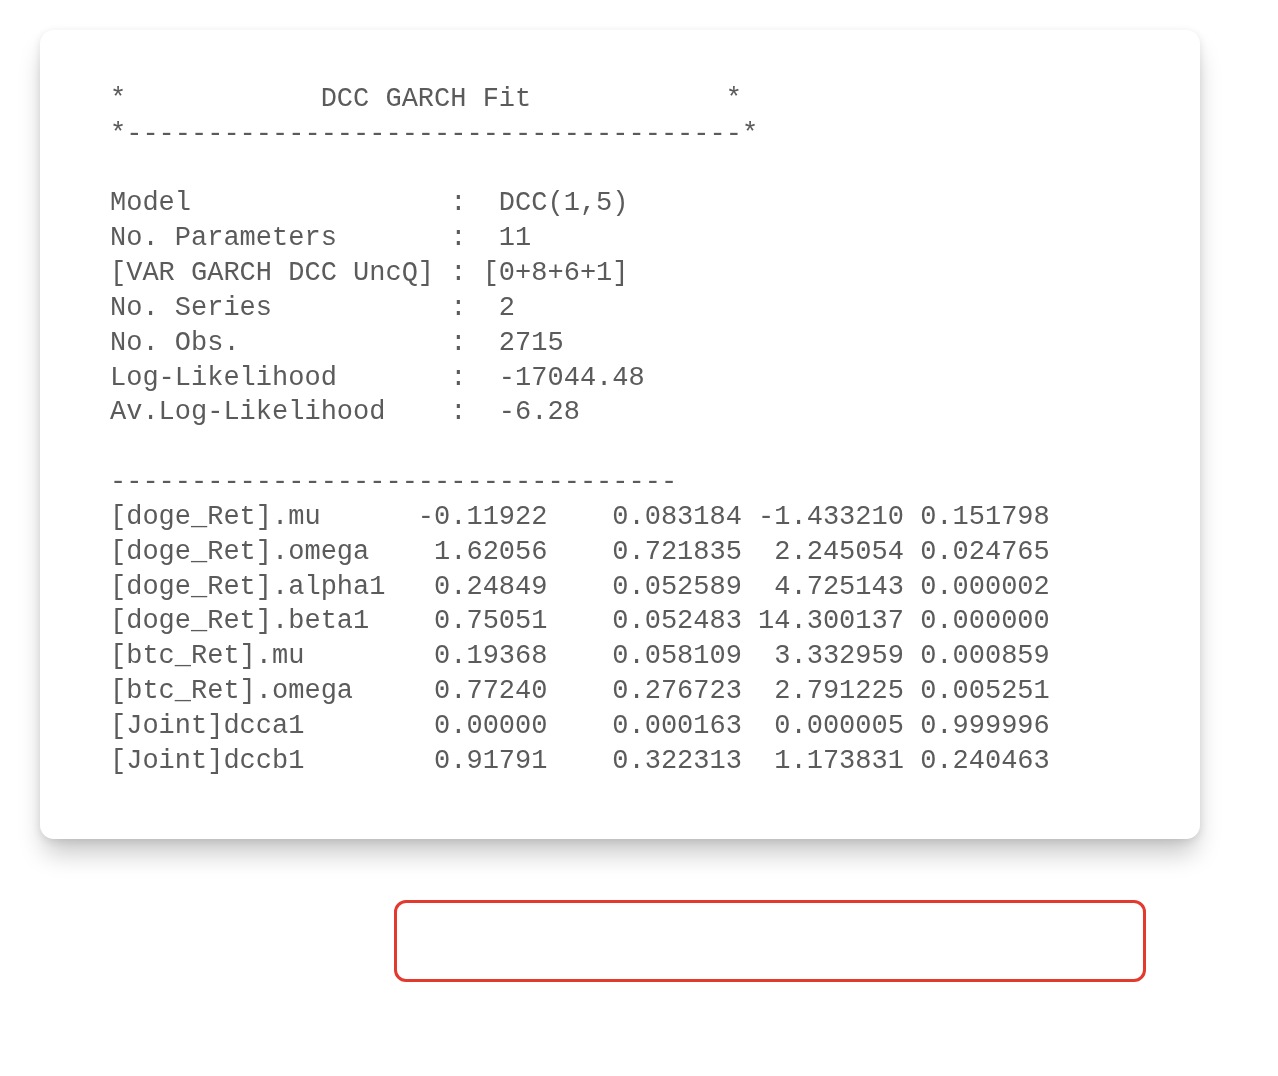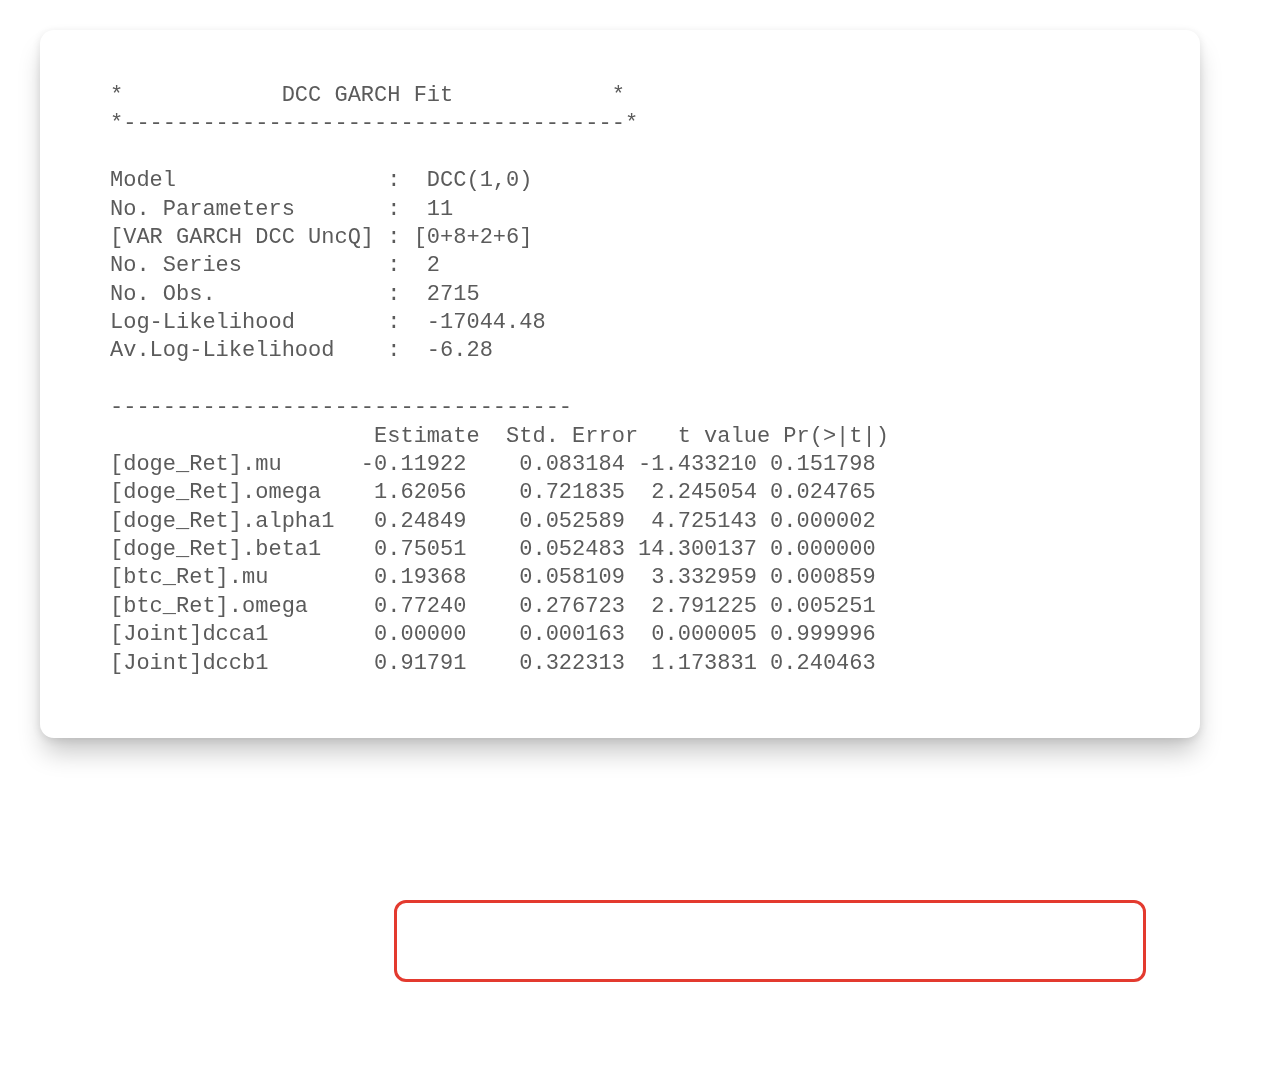--- a/index.html
+++ b/index.html
@@ -18,21 +18,21 @@
     border-radius: 14px;
     box-shadow:
       0 18px 26px -4px rgba(0,0,0,0.22),
       0 2px 8px rgba(0,0,0,0.10);
     padding: 52px 56px 60px 70px;
     box-sizing: border-box;
   }
   pre.mono {
     margin: 0;
     font-family: "Courier New", Courier, monospace;
-    font-size: 22px;
+    font-size: 27px;
     line-height: 1.29;
     color: #5b5b5b;
     white-space: pre;
     letter-spacing: 0px;
   }
   .highlight-box {
     position: absolute;
     border: 3px solid #e33a2f;
     border-radius: 12px;
     pointer-events: none;
@@ -41,33 +41,32 @@
 </style>
 </head>
 <body>
 
 <div class="card">
 
   <pre class="mono">*            DCC GARCH Fit            *</pre>
   <pre class="mono">*--------------------------------------*</pre>
   <pre class="mono"> </pre>
 
-  <pre class="mono">Model                :  DCC(1,0)</pre>
+  <pre class="mono">Model                :  DCC(1,5)</pre>
   <pre class="mono">No. Parameters       :  11</pre>
-  <pre class="mono">[VAR GARCH DCC UncQ] : [0+8+2+6]</pre>
+  <pre class="mono">[VAR GARCH DCC UncQ] : [0+8+6+1]</pre>
   <pre class="mono">No. Series           :  2</pre>
   <pre class="mono">No. Obs.             :  2715</pre>
   <pre class="mono">Log-Likelihood       :  -17044.48</pre>
   <pre class="mono">Av.Log-Likelihood    :  -6.28</pre>
 
   <pre class="mono"> </pre>
 
   <pre class="mono">-----------------------------------</pre>
 
-  <pre class="mono">                    Estimate  Std. Error   t value Pr(&gt;|t|)</pre>
   <pre class="mono">[doge_Ret].mu      -0.11922    0.083184 -1.433210 0.151798</pre>
   <pre class="mono">[doge_Ret].omega    1.62056    0.721835  2.245054 0.024765</pre>
   <pre class="mono">[doge_Ret].alpha1   0.24849    0.052589  4.725143 0.000002</pre>
   <pre class="mono">[doge_Ret].beta1    0.75051    0.052483 14.300137 0.000000</pre>
   <pre class="mono">[btc_Ret].mu        0.19368    0.058109  3.332959 0.000859</pre>
   <pre class="mono">[btc_Ret].omega     0.77240    0.276723  2.791225 0.005251</pre>
   <pre class="mono">[Joint]dcca1        0.00000    0.000163  0.000005 0.999996</pre>
   <pre class="mono">[Joint]dccb1        0.91791    0.322313  1.173831 0.240463</pre>
 
   <div class="highlight-box" style="left:354px;top:870px;width:752px;height:82px;"></div>

